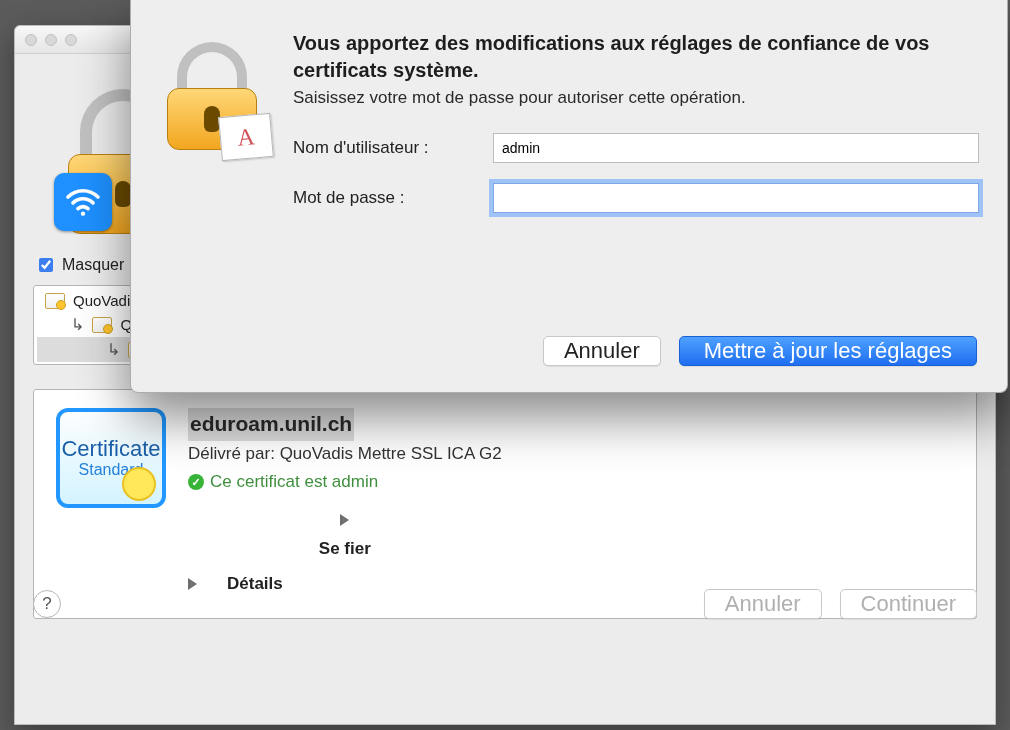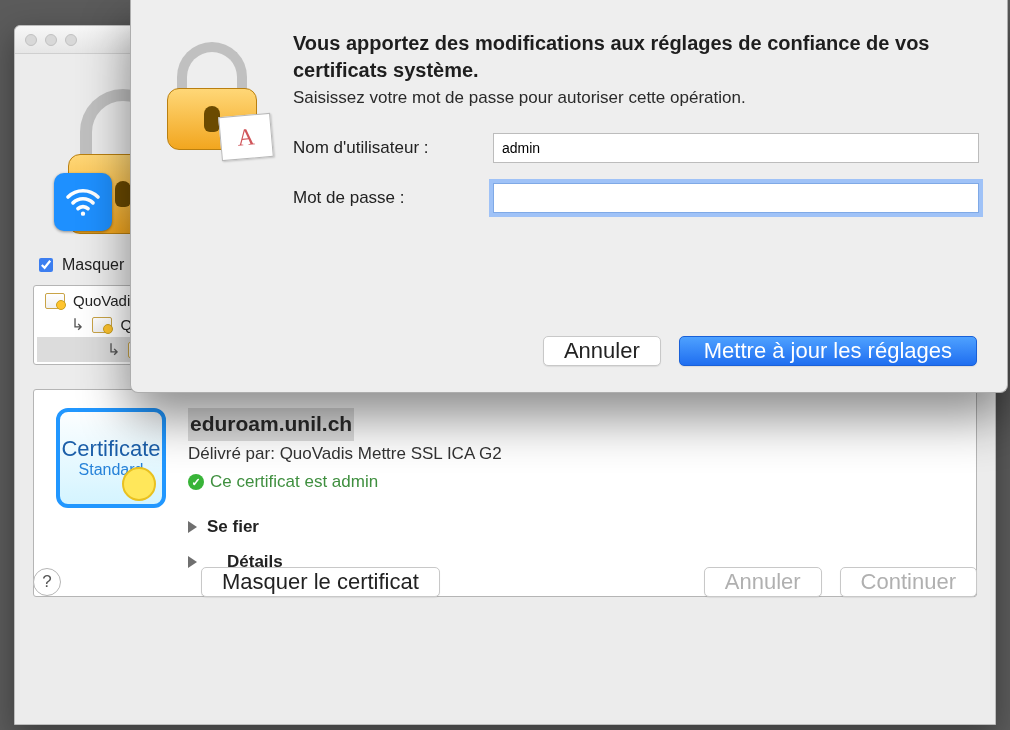--- a/index.html
+++ b/index.html
@@ -197,34 +197,33 @@
         <div class="l1">Certificate</div>
         <div class="l2">Standard</div>
       </div>
       <div class="cert-info">
         <div><span class="cert-name">eduroam.unil.ch</span></div>
         <div>Délivré par: QuoVadis Mettre SSL ICA G2</div>
         <div class="cert-valid">
           <span class="ok-ico">✓</span>
           <span>Ce certificat est admin</span>
         </div>
-        <div class="disclosure" style="padding-left:0;margin-top:14px;">
+        <div class="disclosure" style="padding-left:0;margin-top:14px;flex-direction:column;">
           <span class="tri"></span>
           <span>Se fier</span>
         </div>
         <div class="disclosure" style="padding-left:0;gap:30px;">
           <span class="tri"></span>
           <span>Détails</span>
         </div>
       </div>
     </div>
 
     <div class="bottom-bar">
       <div class="help-btn">?</div>
-      <button class="mac-btn">Masquer le certificat</button>
       <div class="spacer"></div>
       <button class="mac-btn disabled">Annuler</button>
       <div style="width:18px"></div>
       <button class="mac-btn disabled">Continuer</button>
     </div>
   </div>
 </div>
 
 <div class="sheet">
   <div class="sheet-top">

